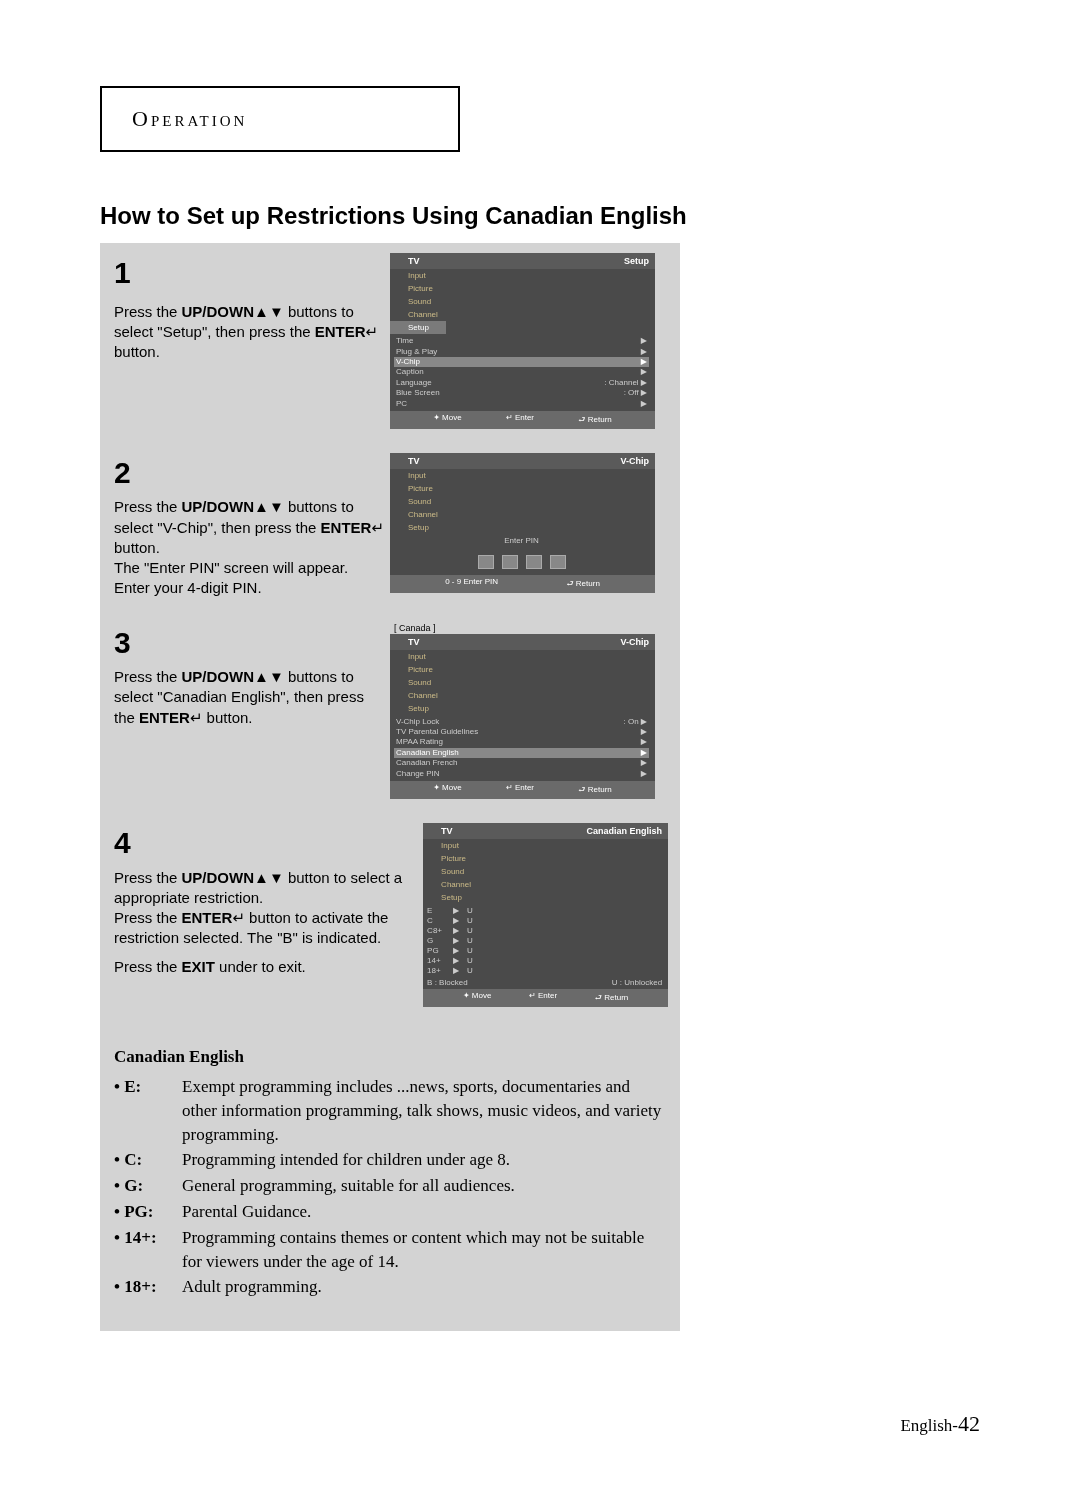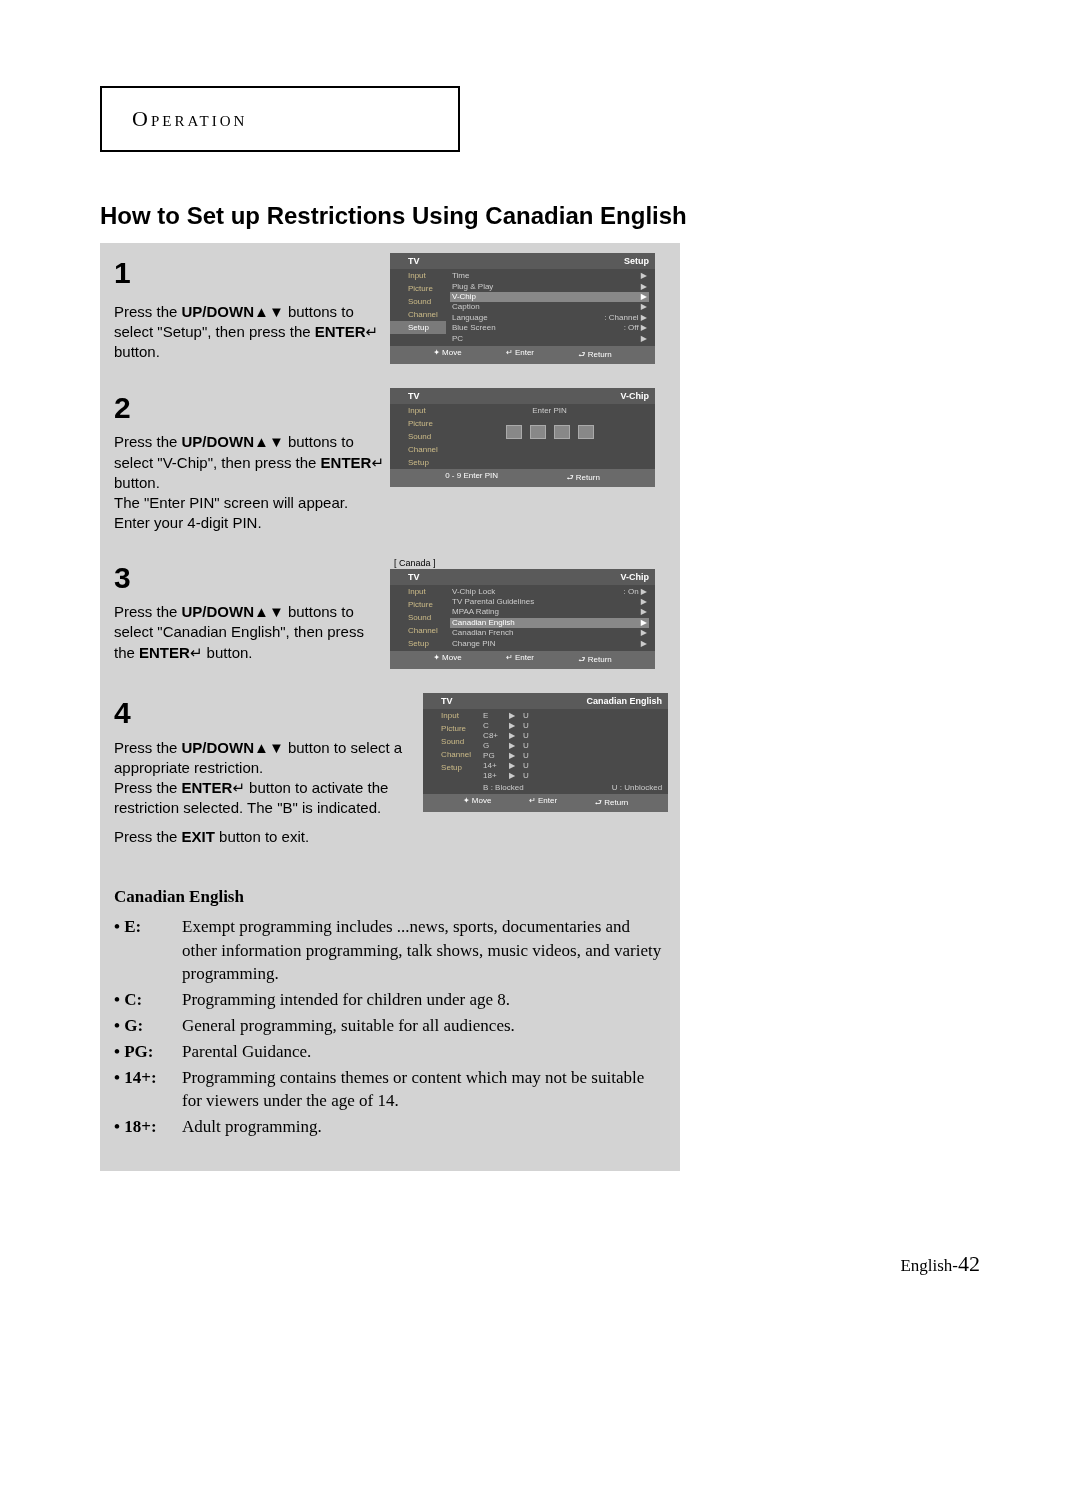--- a/index.html
+++ b/index.html
@@ -12,21 +12,21 @@
     .step { display: flex; margin-bottom: 24px; align-items: flex-start; }
     .step:last-child { margin-bottom: 0; }
     .step-text { width: 50%; padding-right: 6px; font-size: 15px; line-height: 1.35; }
     .stepnum { font-size: 30px; font-weight: bold; margin-bottom: 4px; }
     .step-text b { font-weight: bold; }
     .screenshot { width: 50%; }
     .tv { background: #4a4a4a; color: #fff; font-size: 9px; width: 265px; }
     .tv-header { display: flex; background: #5a5a5a; }
     .tv-title-l { flex: 1; padding: 3px 18px; font-weight: bold; }
     .tv-title-r { padding: 3px 6px; font-weight: bold; text-align: right; }
-    .tv-body { display: flex; }
+    .tv-body { display: flex; flex-direction: column; }
     .tv-side { width: 56px; }
     .tv-side div { padding: 2px 2px 2px 18px; color: #cb8; font-size: 8px; position: relative; }
     .tv-side div.sel { background: #7a7a7a; color:#fff; }
     .tv-main { flex: 1; padding: 2px 6px 2px 4px; color: #ccc; font-size: 8px; }
     .mrow { display: flex; justify-content: space-between; padding: 0 2px; line-height: 1.3; }
     .mrow.sel { background: #888; color:#fff; }
     .tv-footer { background: #6a6a6a; display: flex; justify-content: space-around; padding: 2px 21px; font-size: 8px; }
     .pin-row { display:flex; gap:8px; justify-content:center; margin:10px 0 4px; }
     .pin-box { width:16px; height:14px; background:#888; border:1px solid #aaa; }
     .pin-label { text-align:center; font-size:8px; margin-bottom:8px; }
@@ -204,21 +204,21 @@
             </div>
         </div>
       </div>
     </div>
 
     <div class="step">
       <div class="step-text" style="width:56%">
         <div class="stepnum">4</div>
         <p><span>Press the </span><b>UP/DOWN</b><span class="arrows">▲▼</span><span> button to select a appropriate restriction.</span></p>
         <p><span>Press the </span><b>ENTER</b><span>↵</span><span> button to activate the restriction selected. The "B" is indicated.</span></p>
-        <p style="margin-top:8px"><span>Press the </span><b>EXIT</b><span> button to exit.</span></p>
+        <p style="margin-top:8px"><span>Press the </span><b>EXIT</b><span> under to exit.</span></p>
       </div>
       <div class="screenshot" style="width:44%">
         <div class="tv" style="width:245px">
           <div class="tv-header">
               <div class="tv-title-l">TV</div>
               <div class="tv-title-r">Canadian English</div>
             </div>
           <div class="tv-body">
             <div class="tv-side">
               <div>Input</div>

